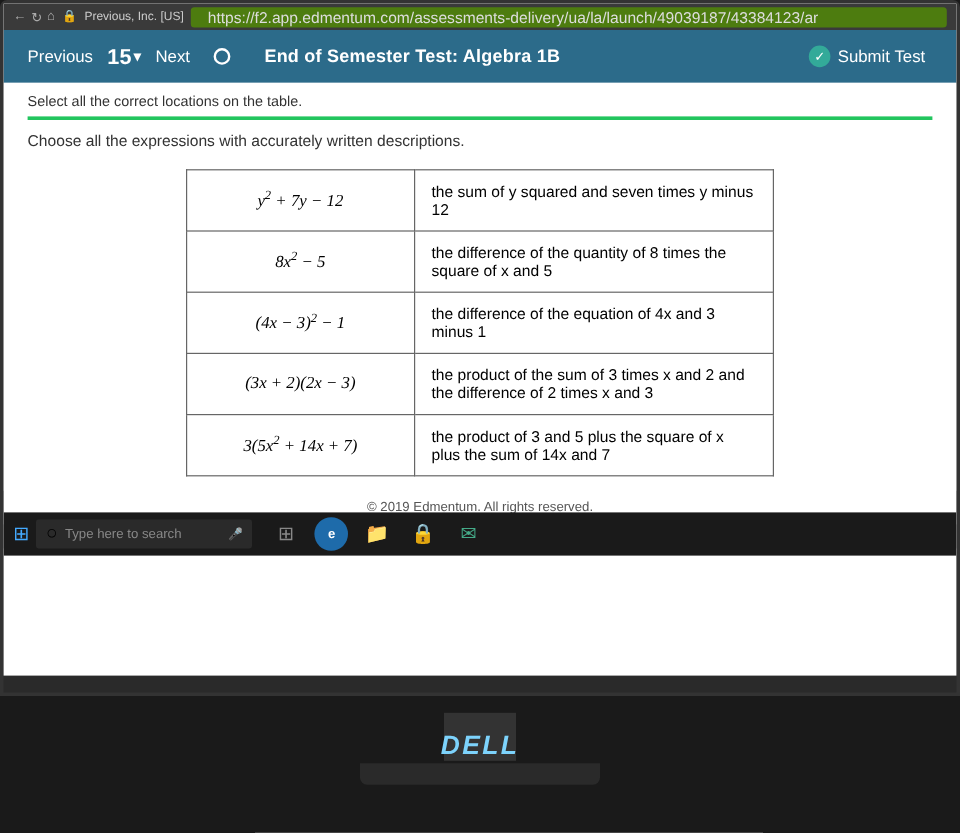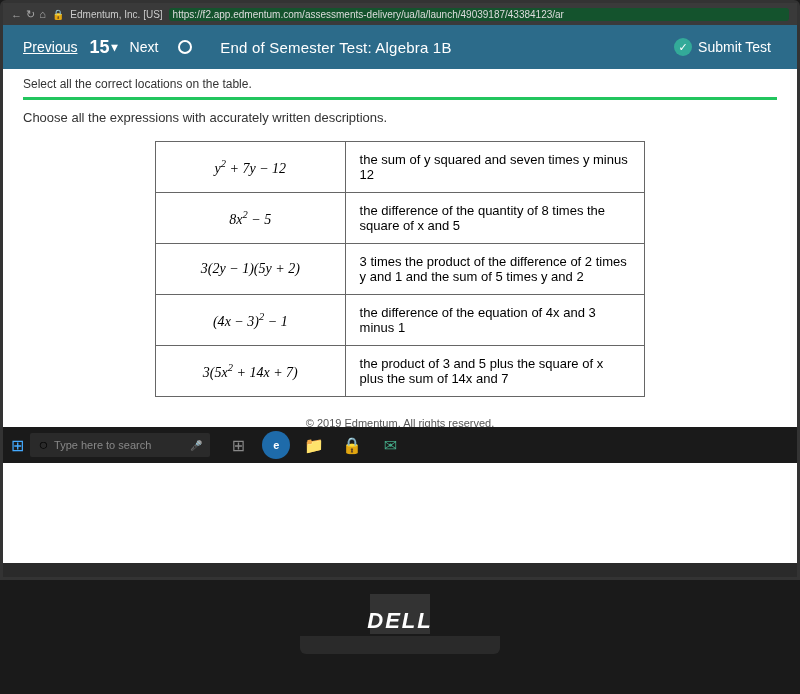--- a/index.html
+++ b/index.html
@@ -55,25 +55,25 @@
       color: #aaa;
       font-size: 11px;
       cursor: pointer;
     }
     .lock-icon {
       color: #4a9;
       font-size: 10px;
     }
     .url-bar {
       flex: 1;
-      background: #14532d;
+      background: #4d7c0f;
       border-radius: 3px;
-      padding: 1px 4px;
+      padding: 1px 14px;
       color: #ddd;
-      font-size: 10px;
+      font-size: 13px;
       white-space: nowrap;
       overflow: hidden;
     }
 
     
     .app-nav {
       background: #2c6b8a;
       height: 44px;
       display: flex;
       align-items: center;
@@ -83,21 +83,20 @@
     }
     .nav-prev {
       color: white;
       font-size: 14px;
       font-weight: normal;
       padding: 4px 8px;
       cursor: pointer;
       display: flex;
       align-items: center;
       gap: 4px;
-      text-decoration: underline;
     }
     .nav-num {
       color: white;
       font-size: 18px;
       font-weight: bold;
       padding: 4px 4px;
       display: flex;
       align-items: center;
       gap: 2px;
     }
@@ -117,21 +116,21 @@
       width: 14px;
       height: 14px;
       border-radius: 50%;
       border: 2px solid white;
       display: inline-block;
     }
     .nav-title {
       flex: 1;
       color: white;
       font-size: 15px;
-      font-weight: normal;
+      font-weight: bold;
       padding-left: 20px;
       letter-spacing: 0.2px;
     }
     .submit-btn {
       background: transparent;
       border: none;
       color: white;
       font-size: 14px;
       cursor: pointer;
       display: flex;
@@ -279,21 +278,21 @@
       height: 18px;
       background: #2a2a2a;
       border-radius: 0 0 6px 6px;
       margin-top: 2px;
     }
     .dell-logo {
       position: absolute;
       bottom: 60px;
       left: 50%;
       transform: translateX(-50%);
-      color: #ffffff;
+      color: #7dd3fc;
       font-size: 22px;
       font-style: italic;
       font-weight: bold;
       letter-spacing: 2px;
     }
     .screen-bottom-bar {
       height: 20px;
       background: #2a2a2a;
       display: flex;
       align-items: center;
@@ -314,21 +313,21 @@
 <div class="monitor-bezel">
   <div class="screen">
 
     <div class="browser-bar">
       <div class="browser-nav-icons">
         <span>←</span>
         <span>↻</span>
         <span>⌂</span>
       </div>
       <span class="lock-icon">🔒</span>
-      <span class="browser-bar-text">Edmentum, Inc. [US]</span>
+      <span class="browser-bar-text">Previous, Inc. [US]</span>
       <div class="url-bar">
         <span>https://f2.app.edmentum.com/assessments-delivery/ua/la/launch/49039187/43384123/ar</span>
       </div>
     </div>
 
     <div class="app-nav">
       <div class="nav-prev">
         <span>Previous</span>
       </div>
       <div class="nav-num">
@@ -354,26 +353,26 @@
         <tbody id="table-body">
         <tr>
               <td class="expr-col math-expr"><i>y</i><sup>2</sup> + 7<i>y</i> − 12</td>
               <td class="desc-col">the sum of y squared and seven times y minus 12</td>
             </tr>
             <tr>
               <td class="expr-col math-expr">8<i>x</i><sup>2</sup> − 5</td>
               <td class="desc-col">the difference of the quantity of 8 times the square of x and 5</td>
             </tr>
             <tr>
-              <td class="expr-col math-expr">3(2<i>y</i> − 1)(5<i>y</i> + 2)</td>
-              <td class="desc-col">3 times the product of the difference of 2 times y and 1 and the sum of 5 times y and 2</td>
+              <td class="expr-col math-expr">(4<i>x</i> − 3)<sup>2</sup> − 1</td>
+              <td class="desc-col">the difference of the equation of 4x and 3 minus 1</td>
             </tr>
             <tr>
-              <td class="expr-col math-expr">(4<i>x</i> − 3)<sup>2</sup> − 1</td>
-              <td class="desc-col">the difference of the equation of 4x and 3 minus 1</td>
+              <td class="expr-col math-expr">(3<i>x</i> + 2)(2<i>x</i> − 3)</td>
+              <td class="desc-col">the product of the sum of 3 times x and 2 and the difference of 2 times x and 3</td>
             </tr>
             <tr>
               <td class="expr-col math-expr">3(5<i>x</i><sup>2</sup> + 14<i>x</i> + 7)</td>
               <td class="desc-col">the product of 3 and 5 plus the square of x plus the sum of 14x and 7</td>
             </tr>
           </tbody>
       </table>
     </div>
 
     <div class="footer-text">© 2019 Edmentum. All rights reserved.</div>

